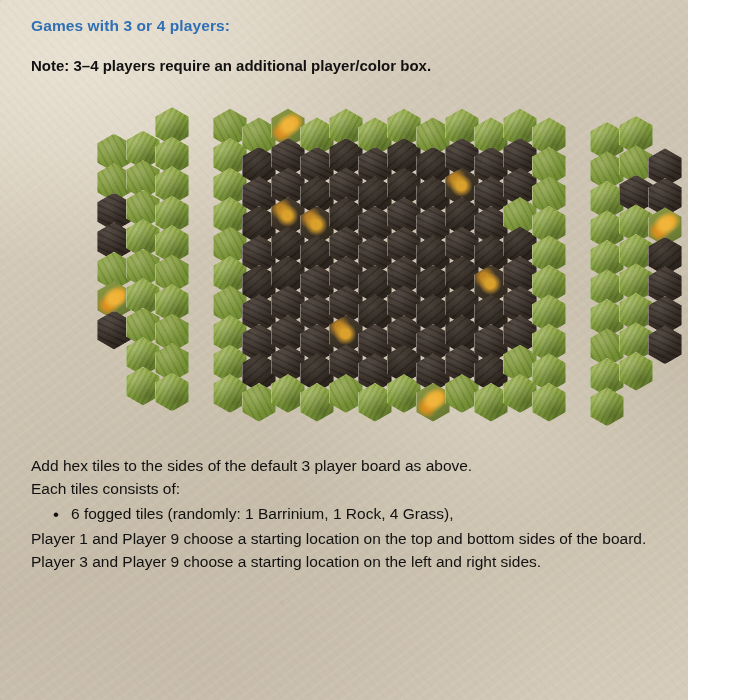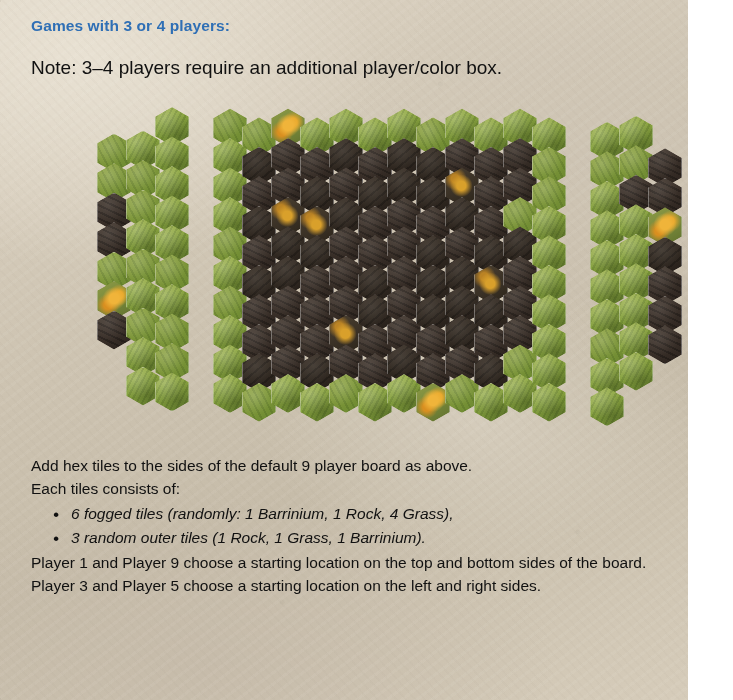--- a/index.html
+++ b/index.html
@@ -60,22 +60,23 @@
     top: 17px;
     font-size: 15.5px;
     font-weight: bold;
     color: #2f6fb5;
     letter-spacing: 0.1px;
   }
   .note {
     position: absolute;
     left: 31px;
     top: 57px;
-    font-size: 19px;
+    font-size: 15px;
     color: #111;
+    font-weight: bold;
   }
 
   
   #board-figure {
     position: absolute;
     left: 0;
     top: 104px;
     width: 733px;
     height: 340px;
     z-index: 2;
@@ -149,21 +150,20 @@
     width: 680px;
     font-size: 15.5px;
     color: #111;
     line-height: 1.48;
   }
   .body-text p { margin: 0; }
   .body-text ul {
     margin: 2px 0 2px 0;
     padding-left: 40px;
     list-style: none;
-    font-style: italic;
   }
   .body-text li {
     position: relative;
     margin: 1px 0;
   }
   .body-text li::before {
     content: "\2022";
     position: absolute;
     left: -18px;
     top: -1px;
@@ -866,23 +866,22 @@
             <div class="edge"></div>
           </div>
           <div class="hex rock" style="left: 609px; top: 221.25px;">
             <div class="inner"></div>
             <div class="edge"></div>
           </div>
         </div>
     </div>
 
     <div class="body-text">
-      <p>Add hex tiles to the sides of the default 9 player board as above.</p>
+      <p>Add hex tiles to the sides of the default 3 player board as above.</p>
       <p>Each tiles consists of:</p>
       <ul>
         <li>6 fogged tiles (randomly: 1 Barrinium, 1 Rock, 4 Grass),</li>
-        <li>3 random outer tiles (1 Rock, 1 Grass, 1 Barrinium).</li>
       </ul>
       <p>Player 1 and Player 9 choose a starting location on the top and bottom sides of the board.</p>
-      <p>Player 3 and Player 5 choose a starting location on the left and right sides.</p>
+      <p>Player 3 and Player 9 choose a starting location on the left and right sides.</p>
     </div>
   </div>
 </div>
 
 </body></html>

